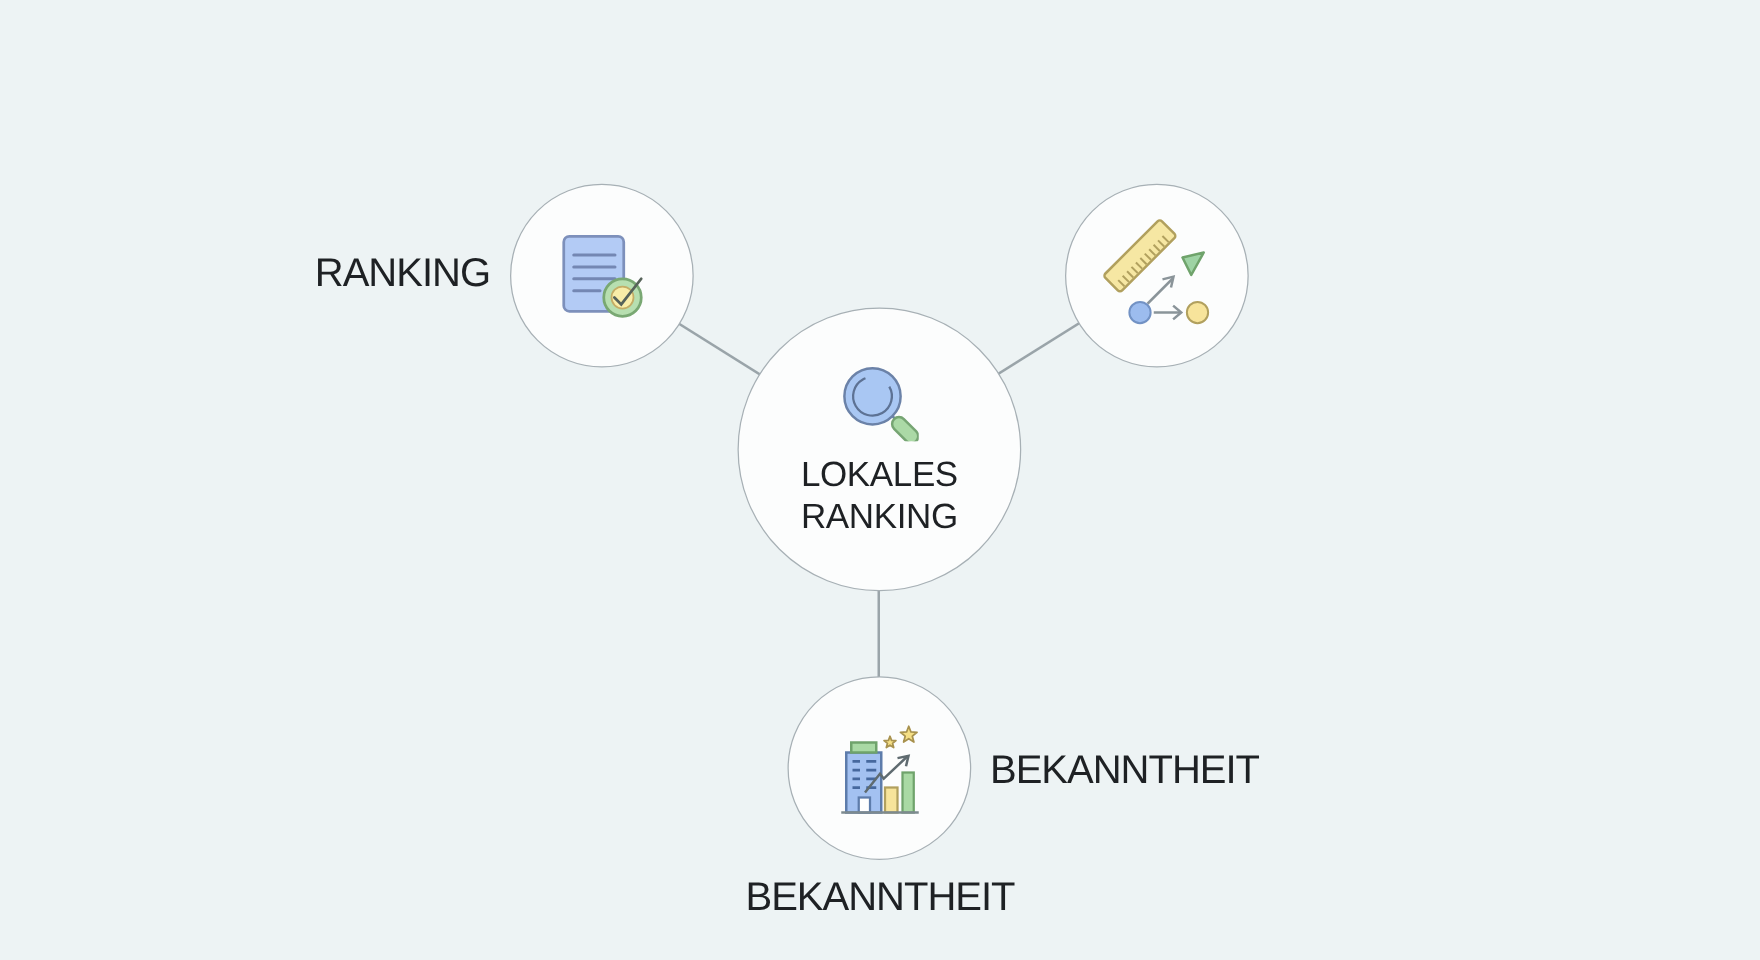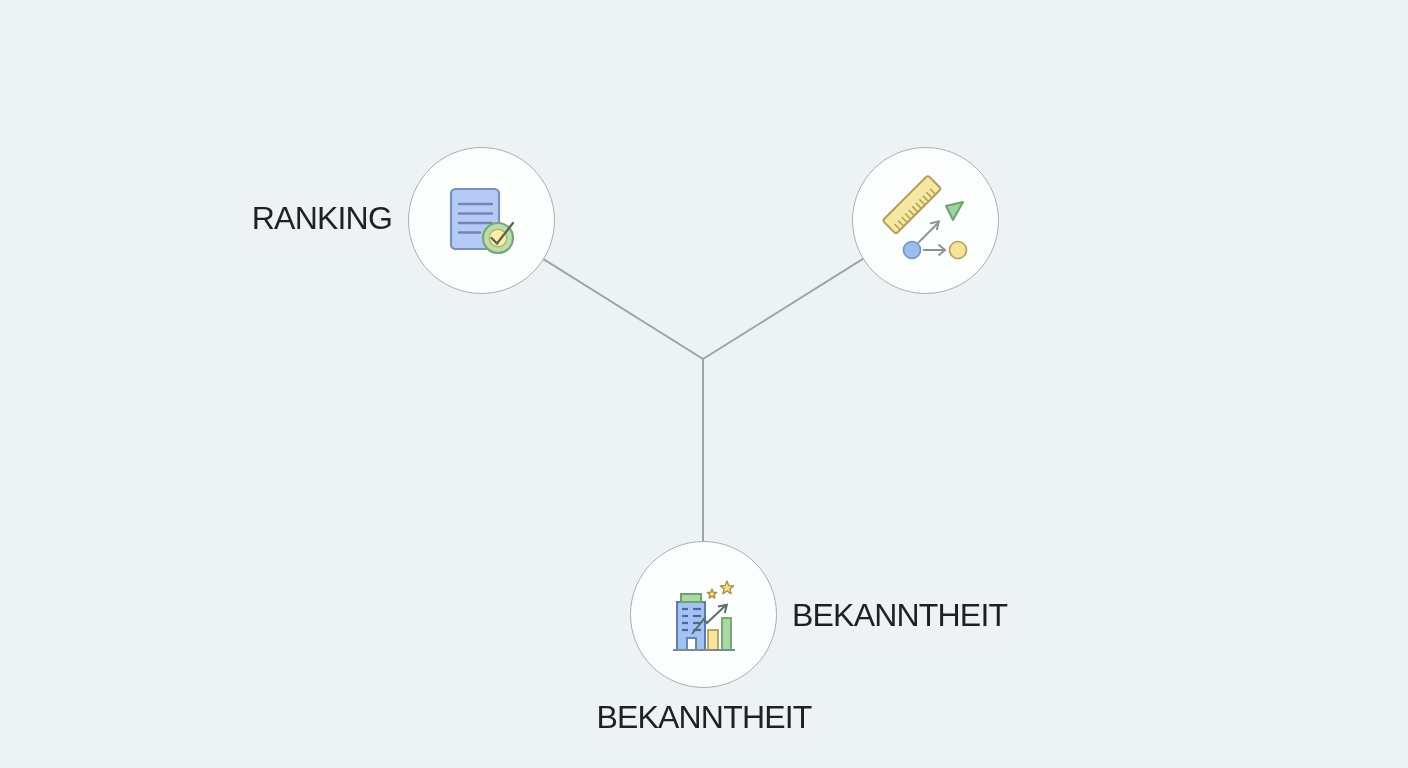--- a/index.html
+++ b/index.html
@@ -71,20 +71,32 @@
 <body>
 
 <div class="canvas">
 
   <svg class="connectors" width="1408" height="768">
     <line x1="481" y1="220" x2="703" y2="359" stroke="#9aa4a9" stroke-width="2"></line>
     <line x1="925" y1="220" x2="703" y2="359" stroke="#9aa4a9" stroke-width="2"></line>
     <line x1="703" y1="614" x2="703" y2="359" stroke="#9aa4a9" stroke-width="2"></line>
   </svg>
 
+  <div class="node node-center">
+    <svg class="icon" width="62" height="62" viewBox="0 0 62 62">
+      <circle cx="25" cy="26" r="22.5" fill="#a9c7f3" stroke="#6b82a8" stroke-width="2"></circle>
+      <circle cx="25" cy="26" r="15.5" fill="none" stroke="#5d7294" stroke-width="1.8" stroke-dasharray="75 25" transform="rotate(-30 25 26)"></circle>
+      <line x1="41" y1="42" x2="45" y2="46" stroke="#6b82a8" stroke-width="2"></line>
+      <rect x="42" y="39.5" width="25" height="11" rx="5.5" transform="rotate(45 43 45)" fill="#abd9a6" stroke="#76a573" stroke-width="2"></rect>
+    </svg>
+    <div class="center-label">
+      <div>LOKALES</div>
+      <div>RANKING</div>
+    </div>
+  </div>
 
   <div class="node node-sat node-relevanz">
     <svg class="icon" width="66" height="68" viewBox="0 0 66 68">
       <rect x="2" y="2" width="48" height="60" rx="4.5" fill="#b3cbf5" stroke="#7d90bb" stroke-width="2.2"></rect>
       <line x1="10" y1="17" x2="43" y2="17" stroke="#7487b3" stroke-width="2.4" stroke-linecap="round"></line>
       <line x1="10" y1="26.5" x2="43" y2="26.5" stroke="#7487b3" stroke-width="2.4" stroke-linecap="round"></line>
       <line x1="10" y1="36" x2="43" y2="36" stroke="#7487b3" stroke-width="2.4" stroke-linecap="round"></line>
       <line x1="10" y1="45.5" x2="31" y2="45.5" stroke="#7487b3" stroke-width="2.4" stroke-linecap="round"></line>
       <circle cx="49" cy="51" r="15" fill="#b7dfb0" stroke="#79a873" stroke-width="2.2"></circle>
       <circle cx="49" cy="51" r="8.8" fill="#f9eda8" stroke="#c4ad66" stroke-width="1.4"></circle>

